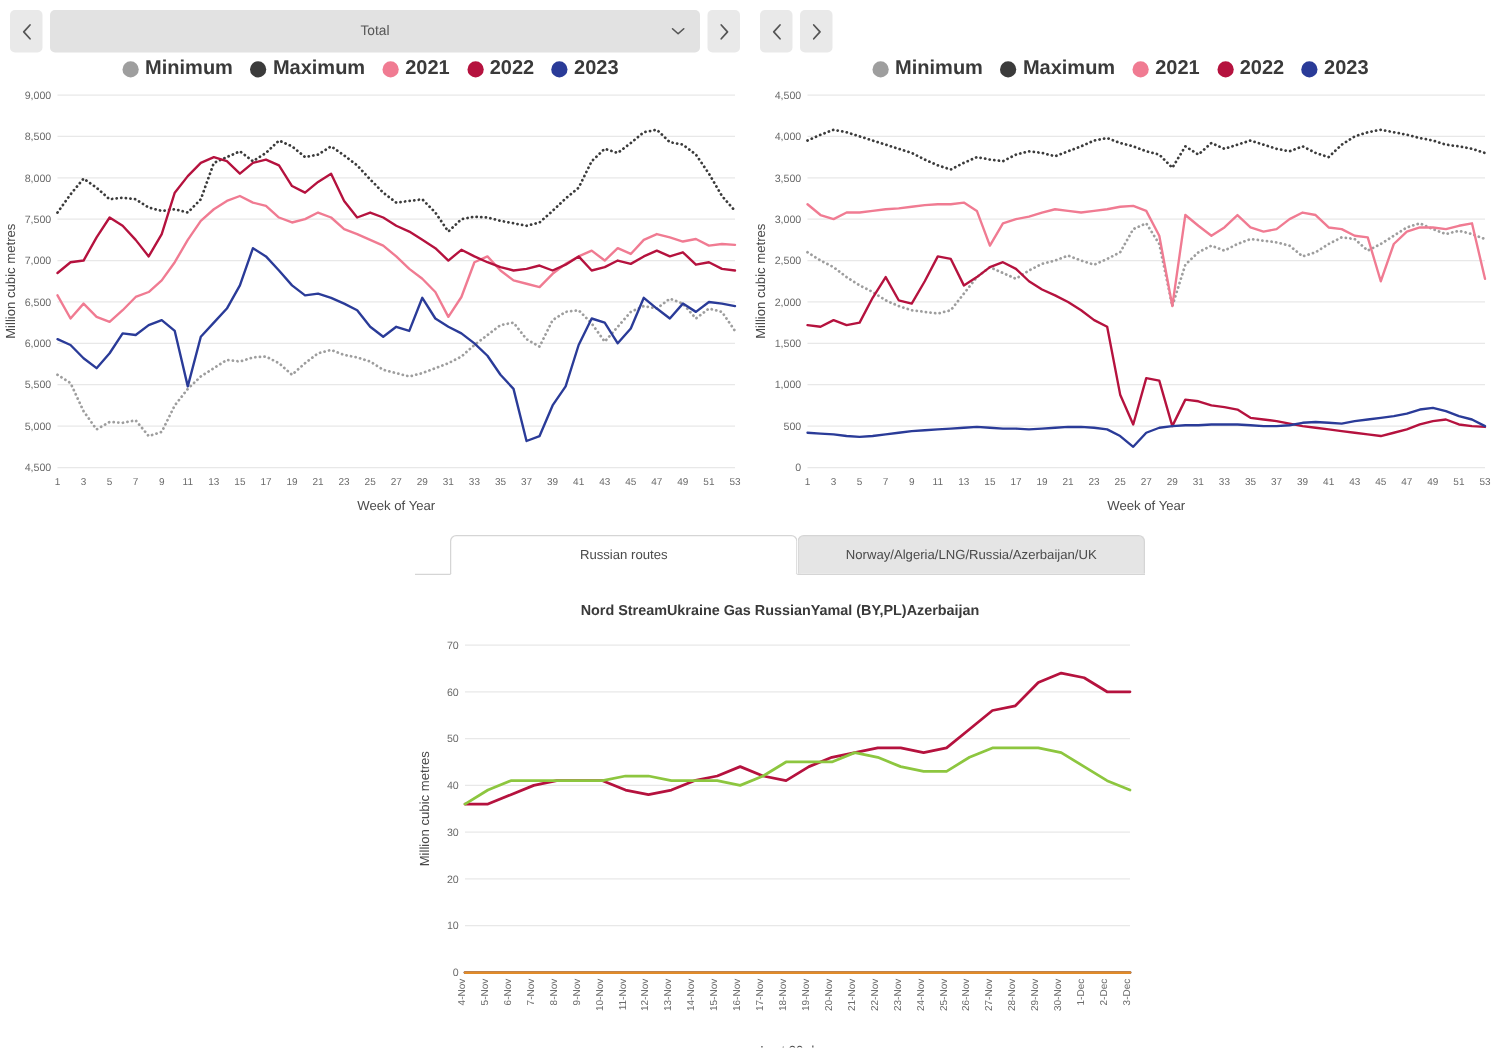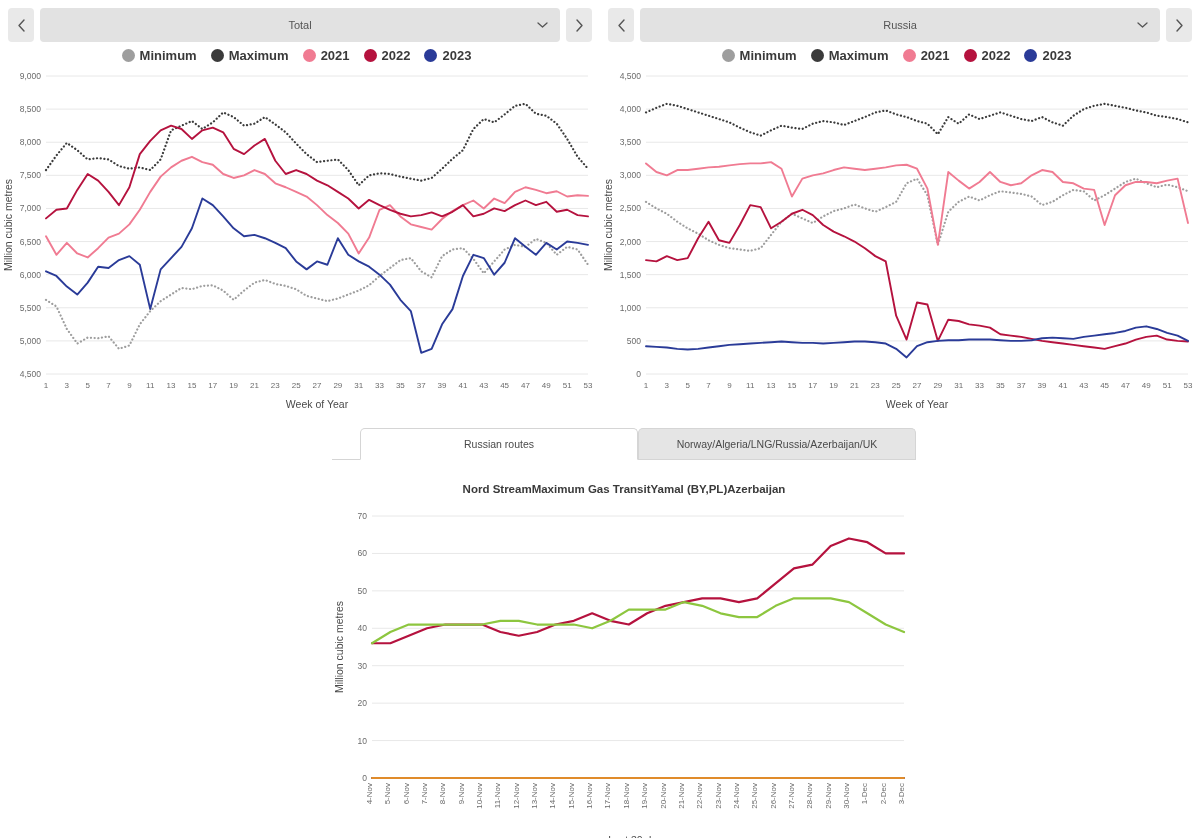--- a/index.html
+++ b/index.html
@@ -45,21 +45,21 @@
   }
   .select-box .chev {
     position: absolute; right: 12px; top: 50%; transform: translateY(-50%);
     display: flex;
   }
 
   .legend {
     display: flex; align-items: center; justify-content: center;
     gap: 7px;
     height: 22px;
-    font-size: 13px;
+    font-size: 16px;
     font-weight: bold;
     color: #3a3a3a;
   }
   .legend .item { display: flex; align-items: center; gap: 5px; margin-right: 7px; cursor: pointer; }
   .legend .dot { width: 13px; height: 13px; border-radius: 50%; display:block; }
 
   .chart-wrap { position: relative; width: 600px; height: 350px; }
   .chart-wrap svg { display: block; }
 
   .axis-title {
@@ -217,28 +217,20 @@
       </div>
     </div>
 
     <div class="panel">
       <div class="selector-bar">
         <button class="nav-btn">
           <svg width="9" height="13" viewBox="0 0 9 13">
             <path d="M7 1 L2 6.5 L7 12" stroke="#555" stroke-width="1.4" fill="none" stroke-linecap="round" stroke-linejoin="round"></path>
           </svg>
         </button>
-        <div class="select-box">
-          <span>Russia</span>
-          <span class="chev">
-            <svg width="11" height="7" viewBox="0 0 11 7">
-              <path d="M1 1.5 L5.5 5.5 L10 1.5" stroke="#555" stroke-width="1.3" fill="none" stroke-linecap="round" stroke-linejoin="round"></path>
-            </svg>
-          </span>
-        </div>
         <button class="nav-btn">
           <svg width="9" height="13" viewBox="0 0 9 13">
             <path d="M2 1 L7 6.5 L2 12" stroke="#555" stroke-width="1.4" fill="none" stroke-linecap="round" stroke-linejoin="round"></path>
           </svg>
         </button>
       </div>
 
       <div class="legend" id="legend-right">
           <div class="item">
             <span class="dot" style="background: rgb(158, 158, 158);"></span>
@@ -323,21 +315,21 @@
     </div>
   </div>
 
   <div class="bottom-panel">
     <div class="tabs" id="routes-tabs">
         <div class="tab active">Russian routes</div>
         <div class="tab inactive">Norway/Algeria/LNG/Russia/Azerbaijan/UK</div>
       </div>
     <div class="legend-bottom" id="legend-bottom">
         <div class="item"><span class="dot" style="background: rgb(42, 59, 152);"></span><span>Nord Stream</span></div>
-        <div class="item"><span class="dot" style="background: rgb(181, 18, 62);"></span><span>Maximum Gas Transit</span></div>
+        <div class="item"><span class="dot" style="background: rgb(181, 18, 62);"></span><span>Ukraine Gas Russian</span></div>
         <div class="item"><span class="dot" style="background: rgb(224, 139, 42);"></span><span>Yamal (BY,PL)</span></div>
         <div class="item"><span class="dot" style="background: rgb(141, 198, 63);"></span><span>Azerbaijan</span></div>
       </div>
     <div class="bottom-chart-wrap">
       <svg width="584" height="346" id="svg-routes">
           <line x1="40" y1="274" x2="572" y2="274" stroke="#e8e8e8" stroke-width="1"></line>
           <text x="35" y="277" text-anchor="end" class="tick-label">0</text>
           <line x1="40" y1="236.57142857142858" x2="572" y2="236.57142857142858" stroke="#e8e8e8" stroke-width="1"></line>
           <text x="35" y="239.57142857142858" text-anchor="end" class="tick-label">10</text>
           <line x1="40" y1="199.14285714285717" x2="572" y2="199.14285714285717" stroke="#e8e8e8" stroke-width="1"></line>

